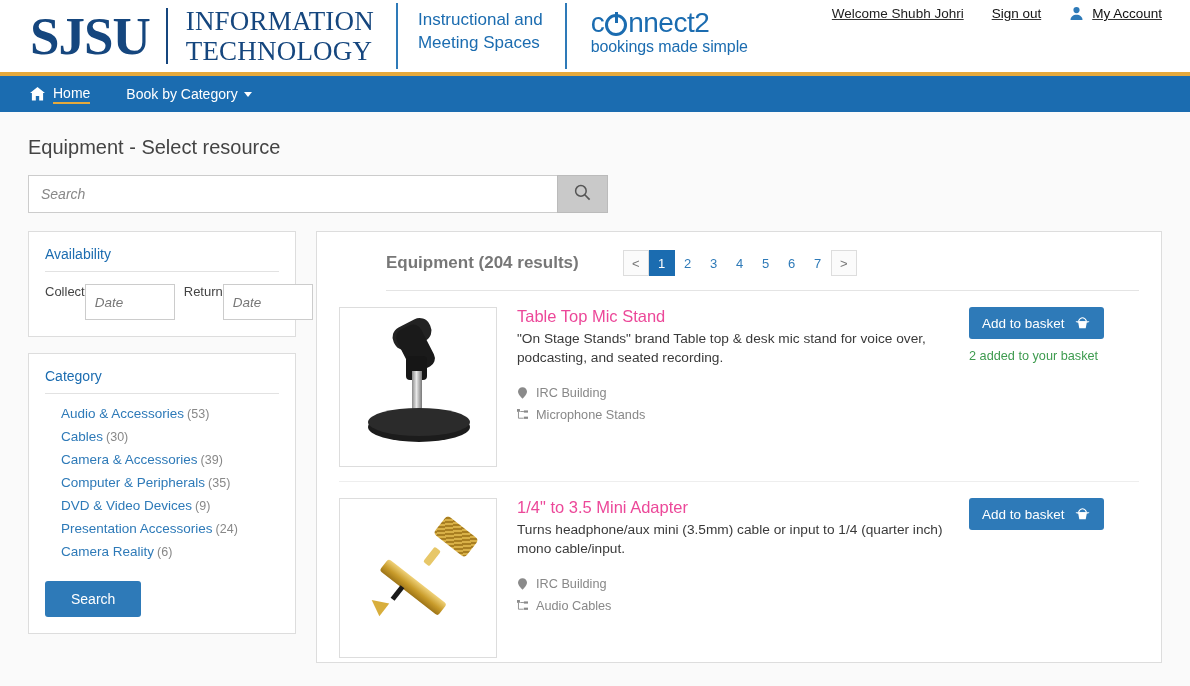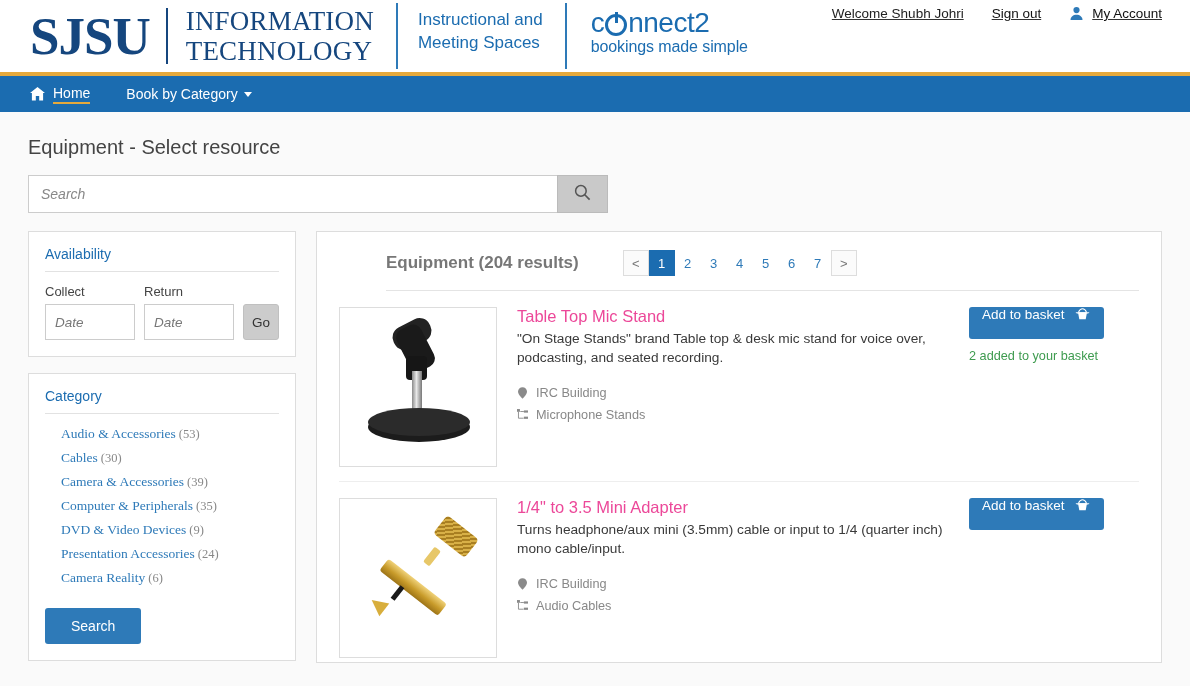--- a/index.html
+++ b/index.html
@@ -236,21 +236,21 @@
     margin-bottom: 16px;
   }
   .panel-title {
     color: #1B6CB0;
     font-size: 14px;
     padding-bottom: 9px;
     border-bottom: 1px solid #e2e2e2;
     margin-bottom: 12px;
   }
   .date-row { display: flex; align-items: flex-end; gap: 9px; }
-  .date-field { display: flex; flex-direction: column; }
+  .date-field { display: flex; flex-direction: row; }
   .date-field label {
     font-size: 13px; color: #444; margin-bottom: 5px;
   }
   .date-input {
     width: 90px; height: 36px;
     border: 1px solid #cccccc;
     padding: 0 9px;
     font-size: 13.5px;
     font-family: "Liberation Sans", sans-serif;
     outline: none;
@@ -259,21 +259,21 @@
   .go-btn {
     height: 36px; width: 44px;
     background: #cccccc;
     border: 1px solid #c0c0c0;
     border-radius: 3px;
     font-size: 13.5px;
     color: #333;
     cursor: pointer;
     font-family: "Liberation Sans", sans-serif;
   }
-  .cat-list { list-style: none; margin: 0; padding: 0 0 0 16px; font-family: Liberation Serif, serif; }
+  .cat-list { list-style: none; margin: 0; padding: 0 0 0 16px; }
   .cat-list li { margin-bottom: 8px; font-size: 13.5px; }
   .cat-link { color: #2E7AB8; text-decoration: none; cursor: pointer; }
   .cat-count { color: #888888; font-size: 12.5px; margin-left: 3px; }
   .sidebar-search-btn {
     margin-top: 14px;
     background: #2E7AB8;
     color: #ffffff;
     border: none;
     border-radius: 3px;
     padding: 10px 26px;
@@ -364,21 +364,21 @@
   .meta-icon { margin-right: 8px; line-height: 0; width: 11px; display:flex; justify-content:center;}
   .res-action { width: 170px; flex: none; text-align: left; }
   .add-btn {
     background: #2E7AB8;
     color: #ffffff;
     border: none;
     border-radius: 3px;
     height: 32px;
     padding: 0 13px;
     font-size: 13.5px;
-    display: flex; 
+    display: flex; align-items: center;
     cursor: pointer;
     font-family: "Liberation Sans", sans-serif;
   }
   .add-btn .b-icon { margin-left: 9px; line-height: 0; }
   .added-note {
     color: #3E9B4F;
     font-size: 12.7px;
     margin-top: 10px;
   }
 

